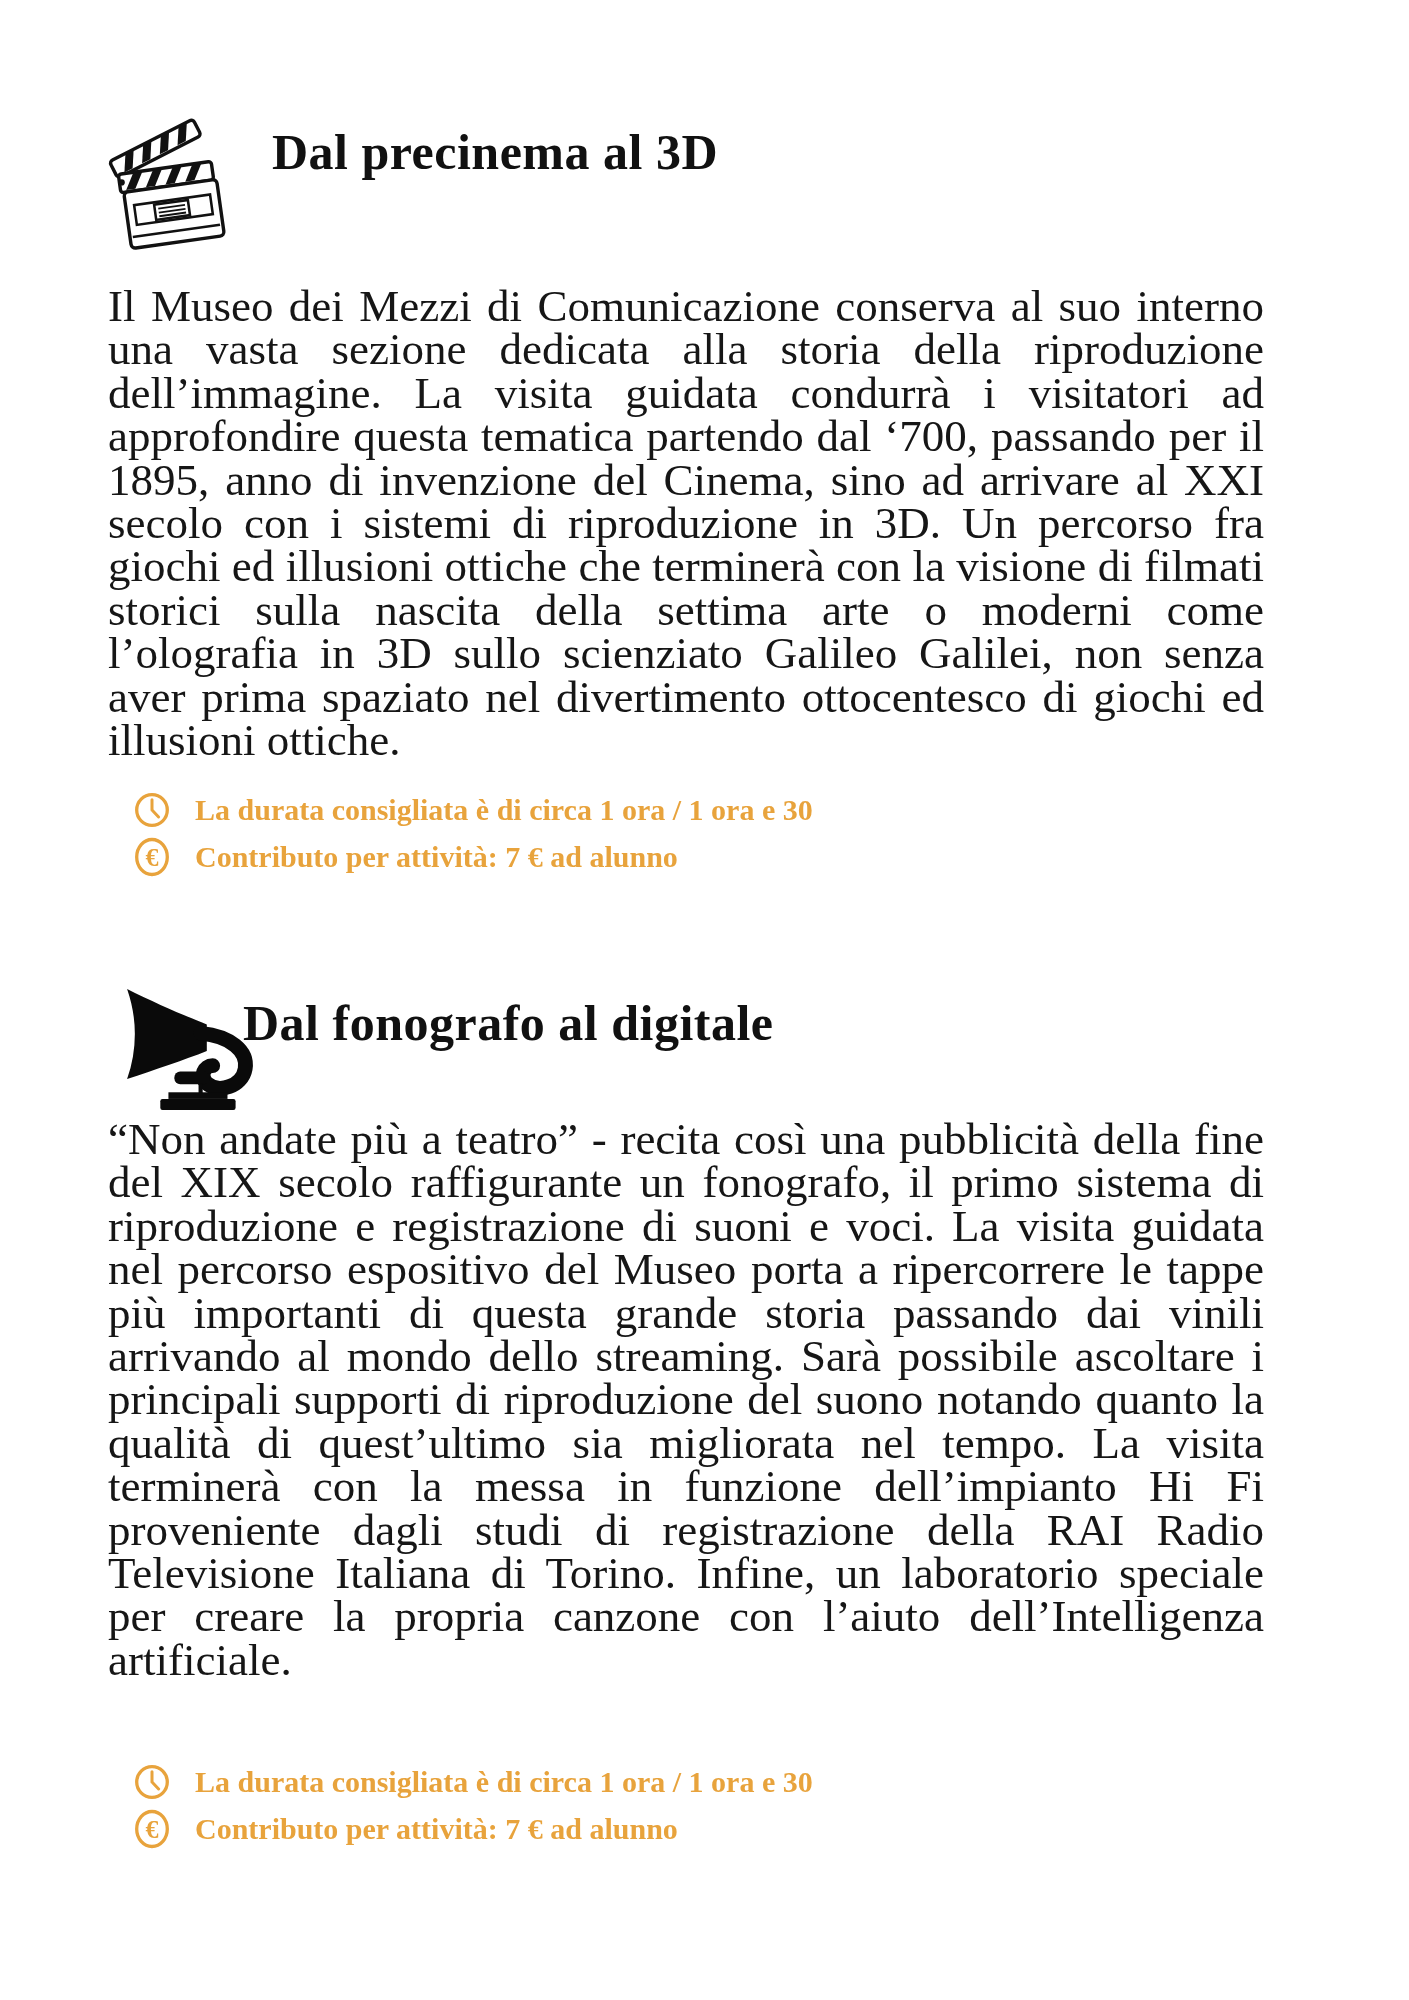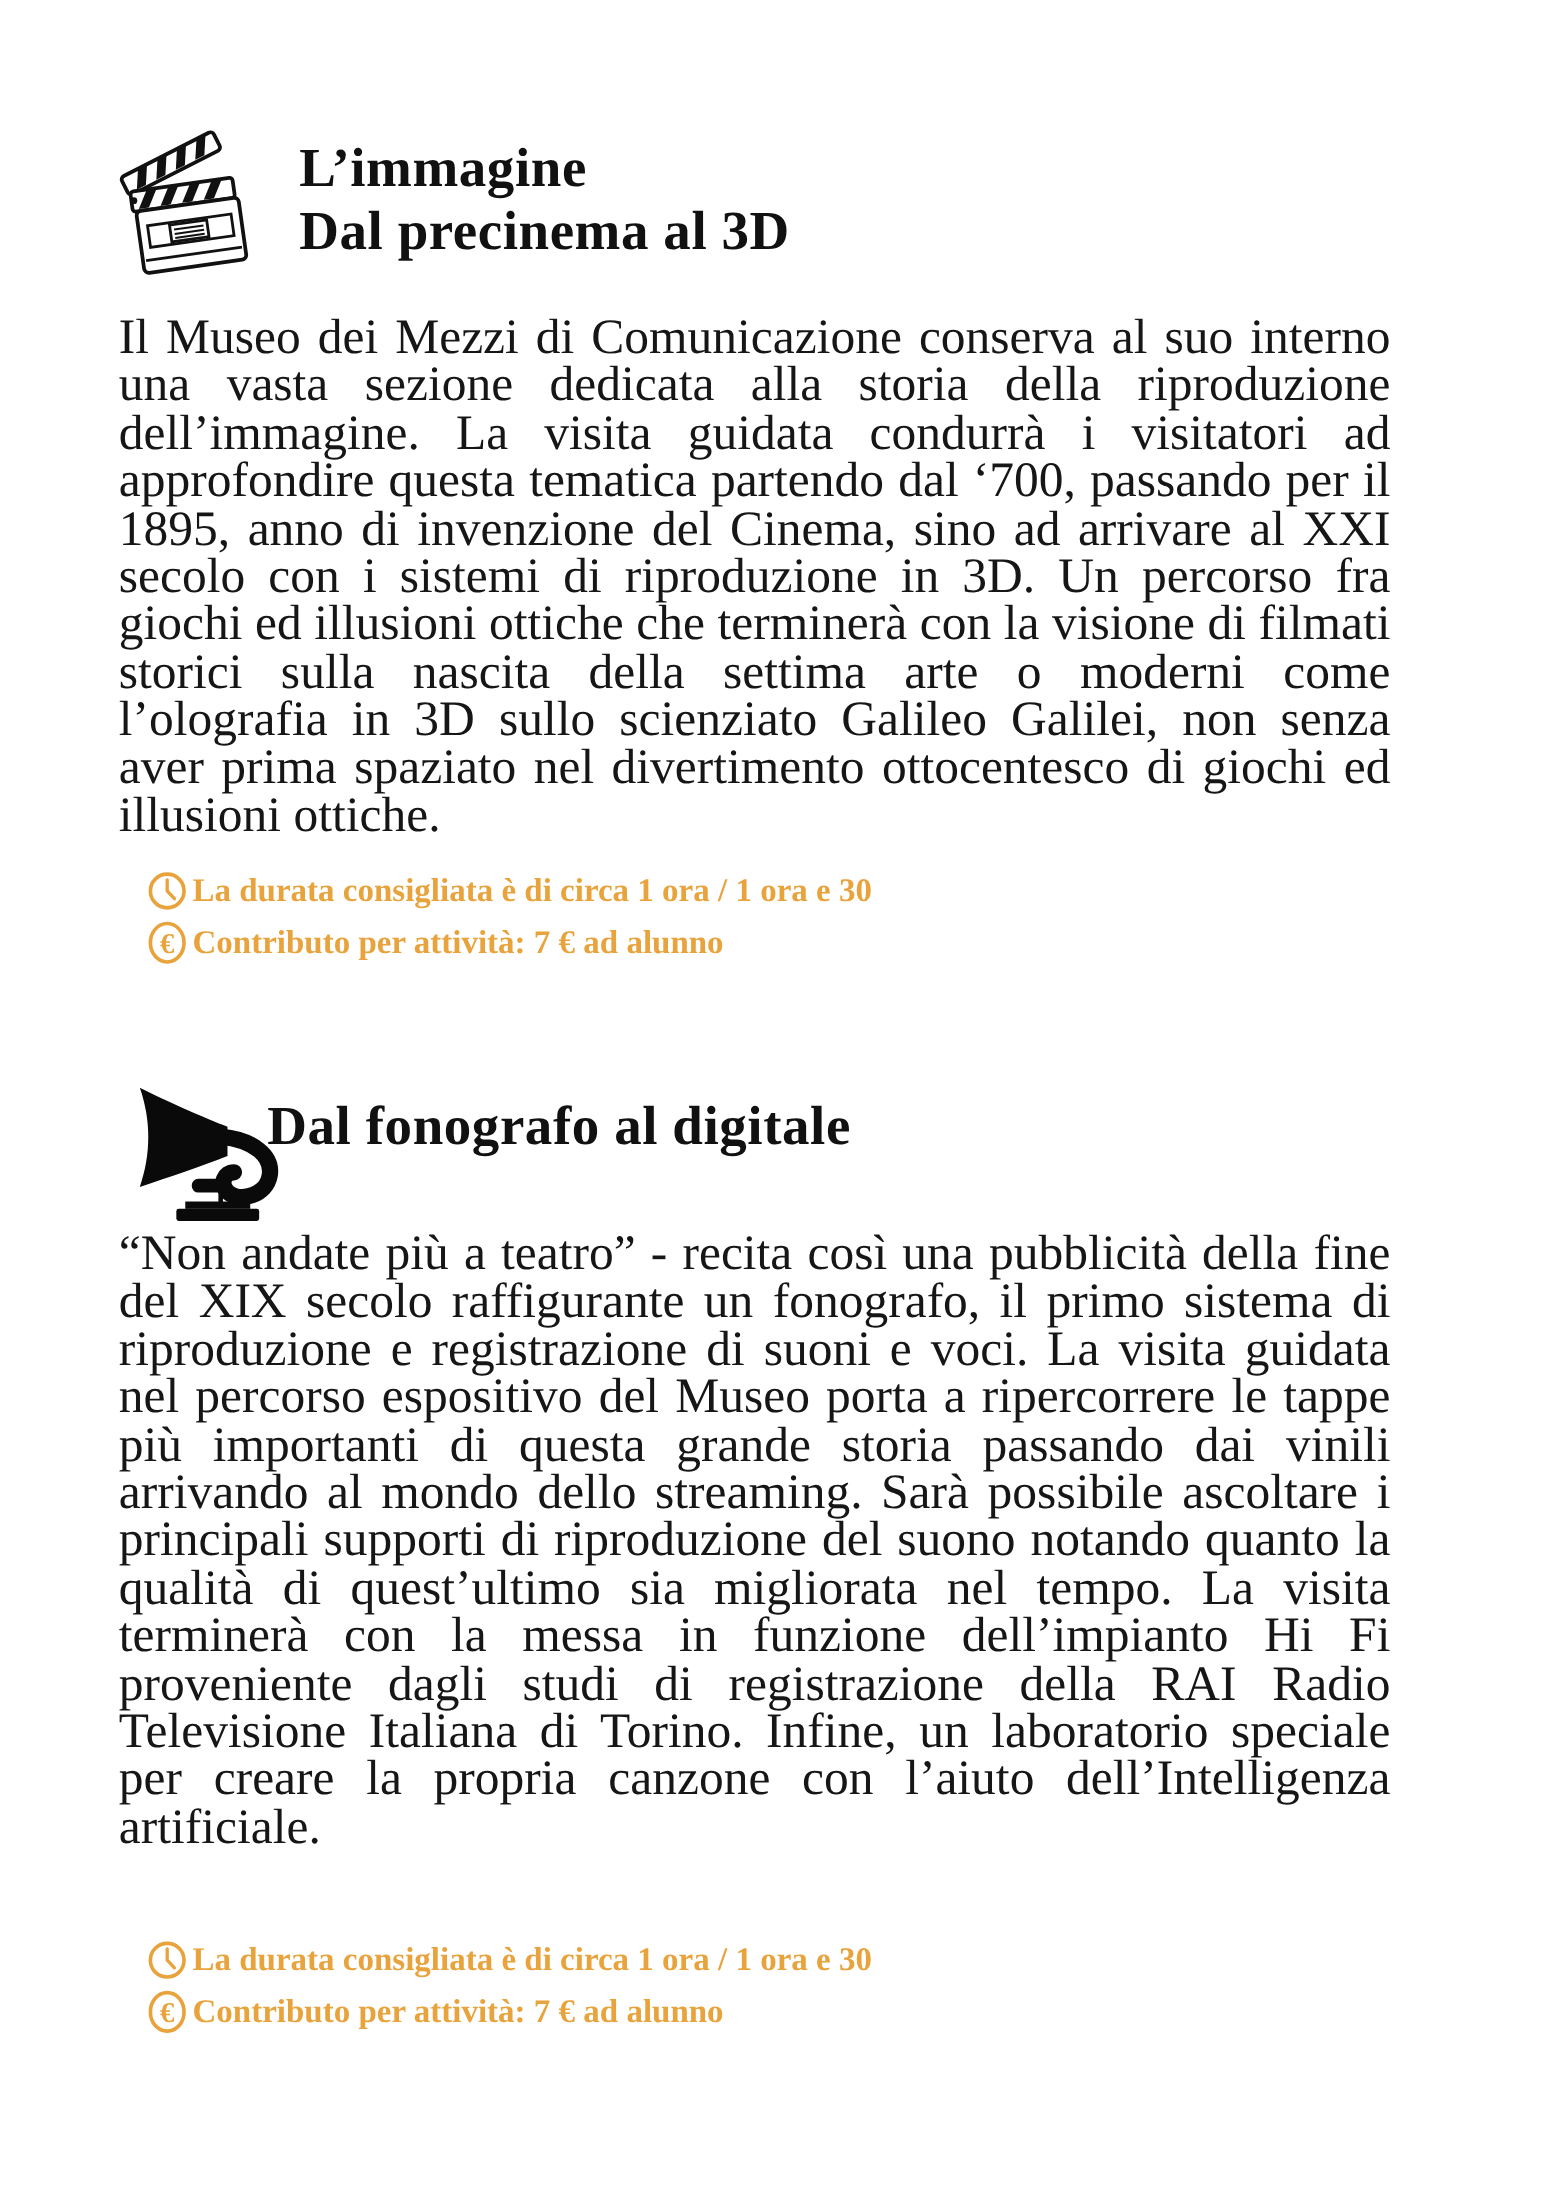--- a/index.html
+++ b/index.html
@@ -35,21 +35,21 @@
     font-size: 45px;
     line-height: 43.4px;
     text-align: justify;
     color: #161616;
   }
 
   .notes { position: absolute; }
   .note {
     display: flex;
     align-items: center;
-    gap: 4px;
+    gap: 24px;
     height: 47px;
     color: #e8a33c;
     font-weight: 700;
     font-size: 30px;
     white-space: nowrap;
   }
   .note-icon { display: inline-flex; align-items: center; }
   .note-icon svg { display: block; }
 
   
@@ -92,21 +92,20 @@
           <line x1="36.5" y1="72.8" x2="55.5" y2="72.8" stroke="#111111" stroke-width="1.3"></line>
           <line x1="36.5" y1="75.6" x2="55.5" y2="75.6" stroke="#111111" stroke-width="1.3"></line>
           <line x1="36.5" y1="78.2" x2="55.5" y2="78.2" stroke="#111111" stroke-width="1.3"></line>
           <line x1="16" y1="90" x2="78" y2="90" stroke="#111111" stroke-width="1.8"></line>
         </g>
         <circle cx="13" cy="51" r="2.2" fill="#111111"></circle>
       </svg>
     </div>
 
     <h2 class="sec-title">
-      <span>L’immagine</span>
       <span>Dal precinema al 3D</span>
     </h2>
 
     <p class="sec-body">Il Museo dei Mezzi di Comunicazione conserva al suo interno una vasta sezione dedicata alla storia della riproduzione dell’immagine. La visita guidata condurrà i visitatori ad approfondire questa tematica partendo dal ‘700, passando per il 1895, anno di invenzione del Cinema, sino ad arrivare al XXI secolo con i sistemi di riproduzione in 3D. Un percorso fra giochi ed illusioni ottiche che terminerà con la visione di filmati storici sulla nascita della settima arte o moderni come l’olografia in 3D sullo scienziato Galileo Galilei, non senza aver prima spaziato nel divertimento ottocentesco di giochi ed illusioni ottiche.</p>
 
     <div class="notes">
       <div class="note">
         <span class="note-icon">
           <svg width="38" height="38" viewBox="0 0 38 38">
             <circle cx="19" cy="19" r="15.3" fill="none" stroke="#e8a33c" stroke-width="3.3"></circle>

